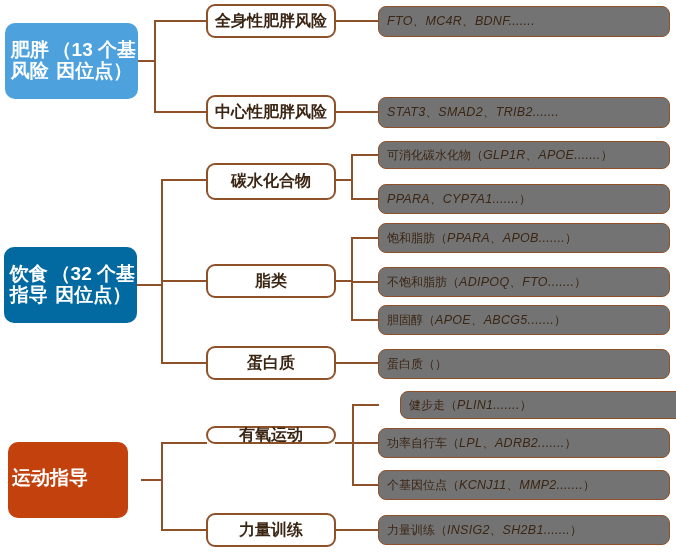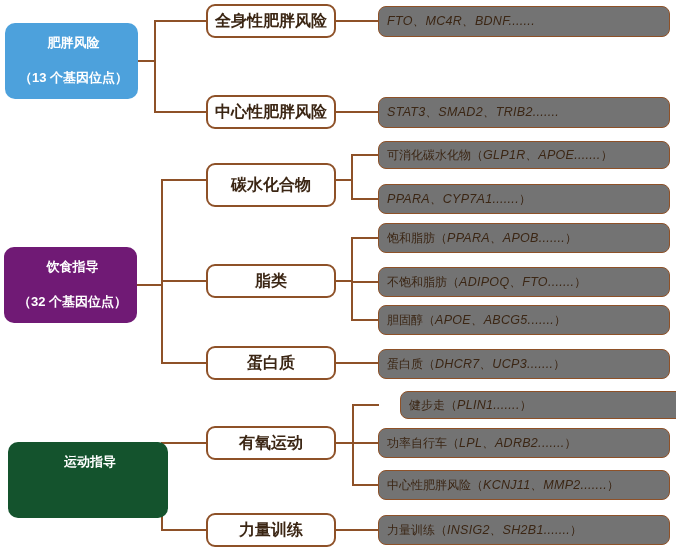--- a/index.html
+++ b/index.html
@@ -10,24 +10,24 @@
     font-family:"Liberation Sans","DejaVu Sans",sans-serif;
     overflow:hidden;
   }
   .wires{position:absolute;left:0;top:0;width:676px;height:552px;}
   .wires path{stroke:var(--line-brown,#8e5128);stroke-width:2;fill:none;stroke-linecap:square;}
 
   .root{
     position:absolute;
     border-radius:10px;
     color:#ffffff;
-    display:flex;flex-direction:column;justify-content:space-between;
+    display:flex;flex-direction:row;justify-content:space-between;
     align-items:center;text-align:center;
     padding:13px 0 14px 4px;box-sizing:border-box;
-    font-weight:bold;font-size:13px;line-height:1.1;
+    font-weight:bold;font-size:19px;line-height:1.1;
   }
   .branch{
     position:absolute;
     background:#ffffff;
     border:2px solid var(--box-border,#8e5128);
     border-radius:9px;
     display:flex;align-items:center;justify-content:center;
     box-sizing:border-box;
     font-weight:bold;font-size:16px;
     color:var(--text-dark,#3b2614);
@@ -60,45 +60,45 @@
     <path d="M138,61 H155 M155,21 V112 M155,21 H206 M155,112 H206 M336,21 H378 M336,112 H378"></path>
     <path d="M137,285 H162 M162,180 V363 M162,180 H206 M162,281 H206 M162,363 H206 M336,180 H352 M352,155 V199 M352,155 H378 M352,199 H378 M336,281 H352 M352,238 V320 M352,238 H378 M352,282 H378 M352,320 H378 M336,363 H378"></path>
     <path d="M142,480 H162 M162,443 V530 M162,443 H206 M162,530 H206 M336,443 H353 M353,405 V485 M353,405 H378 M353,443 H378 M353,485 H378 M336,530 H378"></path>
   </svg>
 
   <div class="root" style="left: 5px; top: 23px; width: 133px; height: 76px; background-color: rgb(77, 161, 220);">
     <div>肥胖风险</div>
     <div>（13 个基因位点）</div>
   </div>
 
-  <div class="root" style="left: 4px; top: 247px; width: 133px; height: 76px; background-color: #701a75;">
+  <div class="root" style="left: 4px; top: 247px; width: 133px; height: 76px; background-color: #0369a1;">
     <div>饮食指导</div>
     <div>（32 个基因位点）</div>
   </div>
 
-  <div class="root" style="left: 8px; top: 442px; width: 160px; height: 76px; background-color: #14532d;">
+  <div class="root" style="left: 8px; top: 442px; width: 120px; height: 76px; background-color: #c2410c; font-family: Liberation Mono, monospace;">
     <div>运动指导</div>
   </div>
 
   <div class="branch" style="left:206px;top:4px;width:130px;height:34px;">
     <span>全身性肥胖风险</span>
   </div>
   <div class="branch" style="left:206px;top:95px;width:130px;height:34px;">
     <span>中心性肥胖风险</span>
   </div>
-  <div class="branch" style="left:206px;top:163px;width:130px;height:44px;">
+  <div class="branch" style="left:206px;top:163px;width:130px;height:37px;">
     <span>碳水化合物</span>
   </div>
   <div class="branch" style="left:206px;top:264px;width:130px;height:34px;">
     <span>脂类</span>
   </div>
   <div class="branch" style="left:206px;top:346px;width:130px;height:34px;">
     <span>蛋白质</span>
   </div>
-  <div class="branch" style="left:206px;top:426px;width:130px;height:34px;">
+  <div class="branch" style="left:206px;top:426px;width:130px;height:18px;">
     <span>有氧运动</span>
   </div>
   <div class="branch" style="left:206px;top:513px;width:130px;height:34px;">
     <span>力量训练</span>
   </div>
 
   <div class="leaf" style="left:378px;top:6px;width:292px;height:31px;">
     <span class="cn"></span>
       <span class="gene">FTO、MC4R、BDNF.......</span>
       <span class="cn"></span>
@@ -127,35 +127,34 @@
       <span class="gene">ADIPOQ、FTO.......</span>
       <span class="cn">）</span>
   </div>
   <div class="leaf" style="left:378px;top:305px;width:292px;height:30px;">
     <span class="cn">胆固醇（</span>
       <span class="gene">APOE、ABCG5.......</span>
       <span class="cn">）</span>
   </div>
   <div class="leaf" style="left:378px;top:349px;width:292px;height:30px;">
     <span class="cn">蛋白质（</span>
-      <span class="gene">DHCR7、UCP3.......</span>
       <span class="cn">）</span>
   </div>
   <div class="leaf" style="left:400px;top:391px;width:340px;height:28px;">
     <span class="cn">健步走（</span>
       <span class="gene">PLIN1.......</span>
       <span class="cn">）</span>
   </div>
   <div class="leaf" style="left:378px;top:428px;width:292px;height:30px;">
     <span class="cn">功率自行车（</span>
       <span class="gene">LPL、ADRB2.......</span>
       <span class="cn">）</span>
   </div>
   <div class="leaf" style="left:378px;top:470px;width:292px;height:30px;">
-    <span class="cn">中心性肥胖风险（</span>
+    <span class="cn">个基因位点（</span>
       <span class="gene">KCNJ11、MMP2.......</span>
       <span class="cn">）</span>
   </div>
   <div class="leaf" style="left:378px;top:515px;width:292px;height:30px;">
     <span class="cn">力量训练（</span>
       <span class="gene">INSIG2、SH2B1.......</span>
       <span class="cn">）</span>
   </div>
 
 </div>

